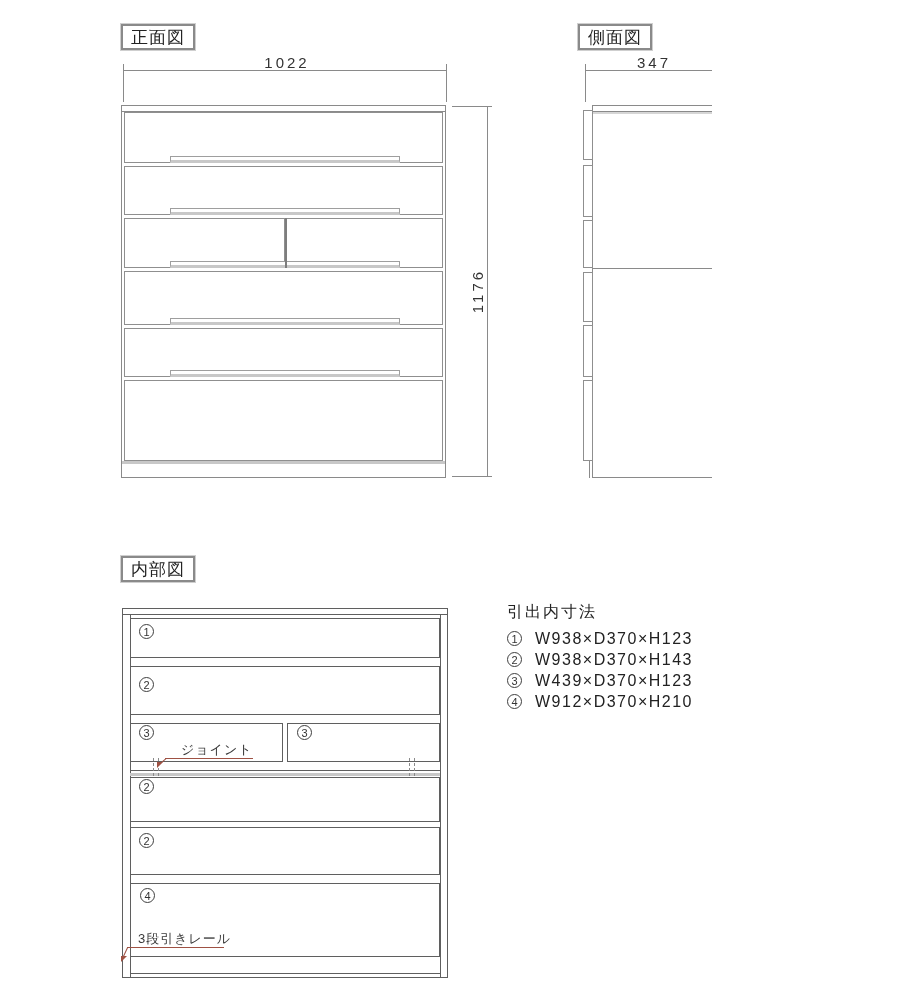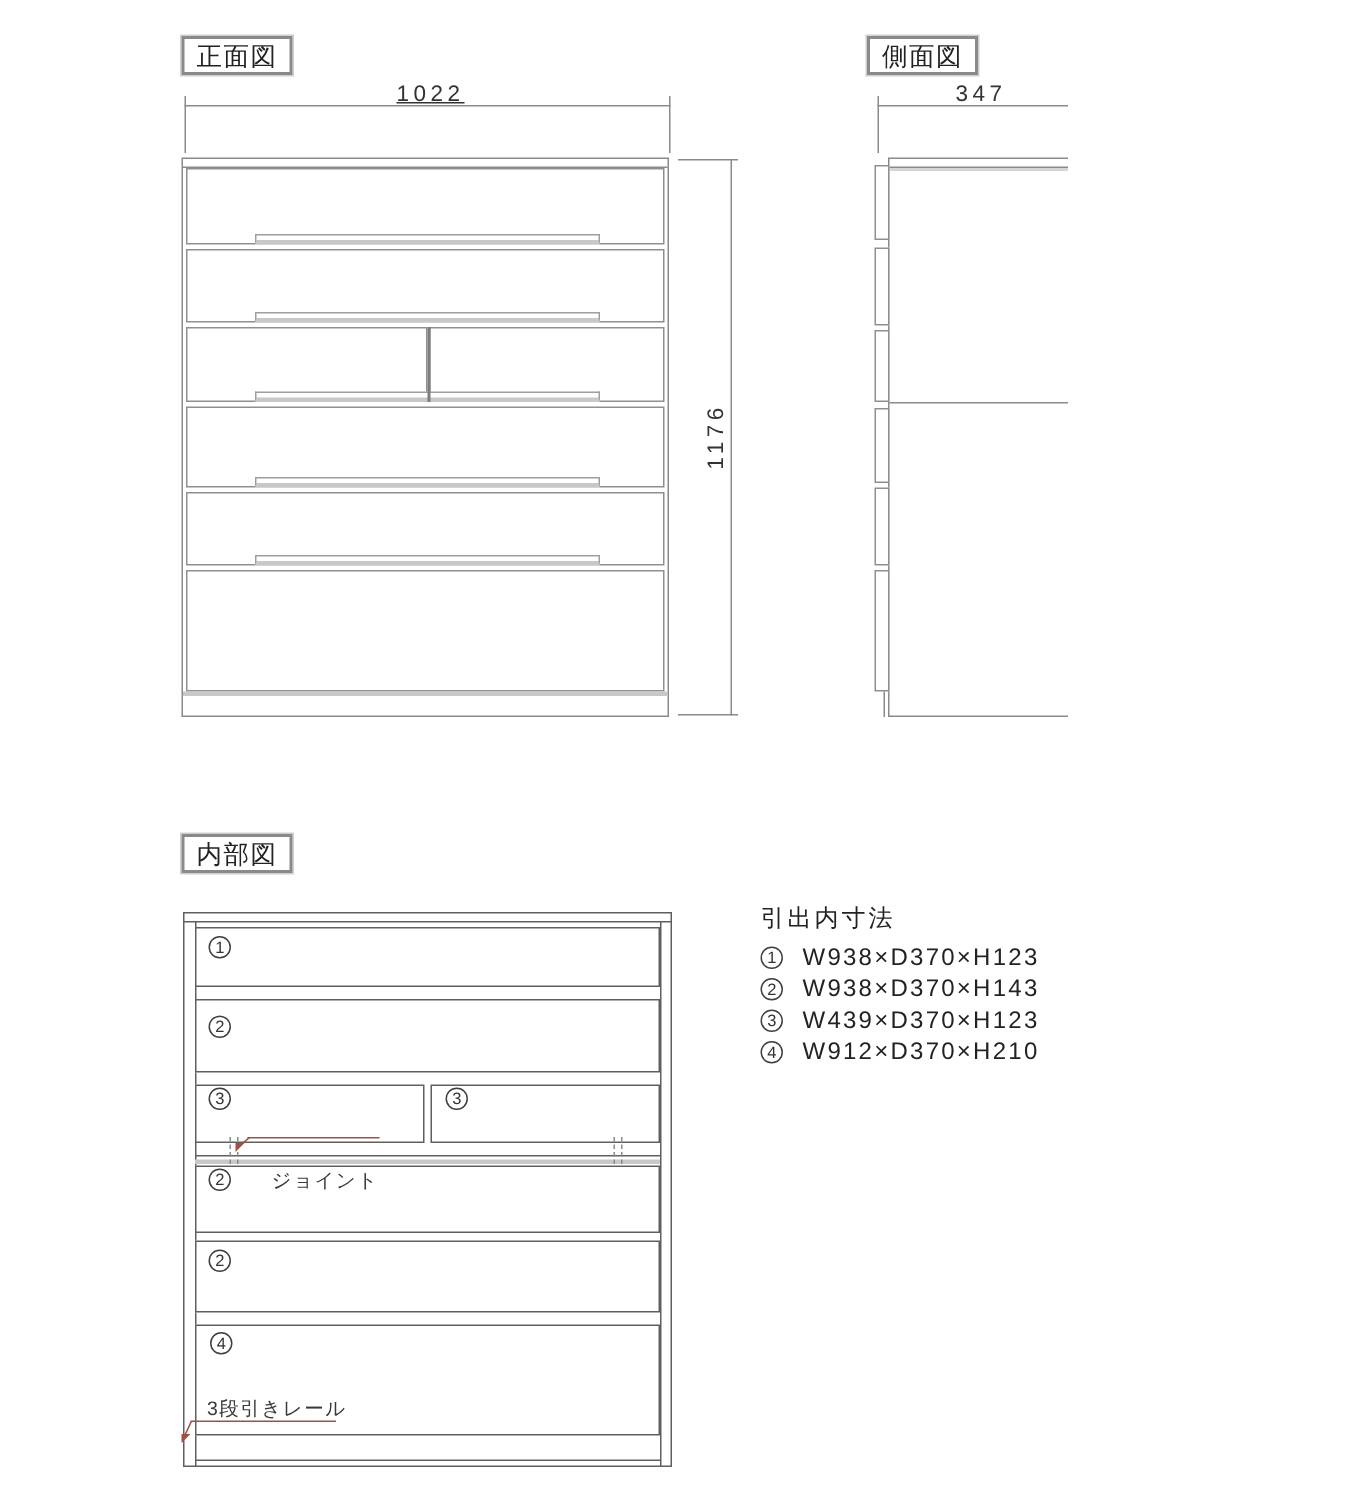--- a/index.html
+++ b/index.html
@@ -59,21 +59,21 @@
 </style>
 </head>
 <body>
 
 <div class="canvas">
 
   <div class="label-box" style="left:121px; top:24px;">
     <span>正面図</span>
   </div>
 
-  <div class="dim-text" style="left:245px; top:54px; width:84px;text-decoration:underline;">1022</div>
+  <div class="dim-text" style="left:245px; top:54px; width:84px;">1022</div>
   <div class="hline" style="left:123px; top:70px; width:324px;"></div>
   <div class="vline" style="left:123px; top:64px; height:38px;"></div>
   <div class="vline" style="left:446px; top:64px; height:38px;"></div>
 
   <div class="rect" style="left:121px; top:105px; width:325px; height:373px;"></div>
   <div class="hline" style="left:122px; top:111px; width:323px;"></div>
 
   <div class="face" style="left:124px; top:112px; width:319px; height:51px;"></div>
   <div class="face" style="left:124px; top:166px; width:319px; height:49px;"></div>
   <div class="face" style="left:124px; top:218px; width:161px; height:50px;"></div>
@@ -144,21 +144,21 @@
   <div class="dashv" style="left:414px;"></div>
 
   <div class="circle-num" style="left:139px; top:624px;">1</div>
   <div class="circle-num" style="left:139px; top:677px;">2</div>
   <div class="circle-num" style="left:139px; top:725px;">3</div>
   <div class="circle-num" style="left:297px; top:725px;">3</div>
   <div class="circle-num" style="left:139px; top:779px;">2</div>
   <div class="circle-num" style="left:139px; top:833px;">2</div>
   <div class="circle-num" style="left:140px; top:888px;">4</div>
 
-  <div class="annot" style="left:181px; top:741px;margin-top:37px;">ジョイント</div>
+  <div class="annot" style="left:181px; top:741px;">ジョイント</div>
   <div class="leader-h" style="left:165px; top:758px; width:88px;"></div>
   <div class="leader-d" style="left:158px; top:765px; width:11px; transform:rotate(-41deg); transform-origin:left center;"></div>
   <div class="arrowhead" style="left:157px; top:762px;"></div>
 
   <div class="annot" style="left:138px; top:930px;">3段引きレール</div>
   <div class="leader-h" style="left:127px; top:947px; width:97px;"></div>
   <div class="leader-d" style="left:122px; top:959px; width:13px; transform:rotate(-65deg); transform-origin:left center;"></div>
   <div class="arrowhead" style="left:121px; top:956px;"></div>
 
   <div class="spec-title">引出内寸法</div>

